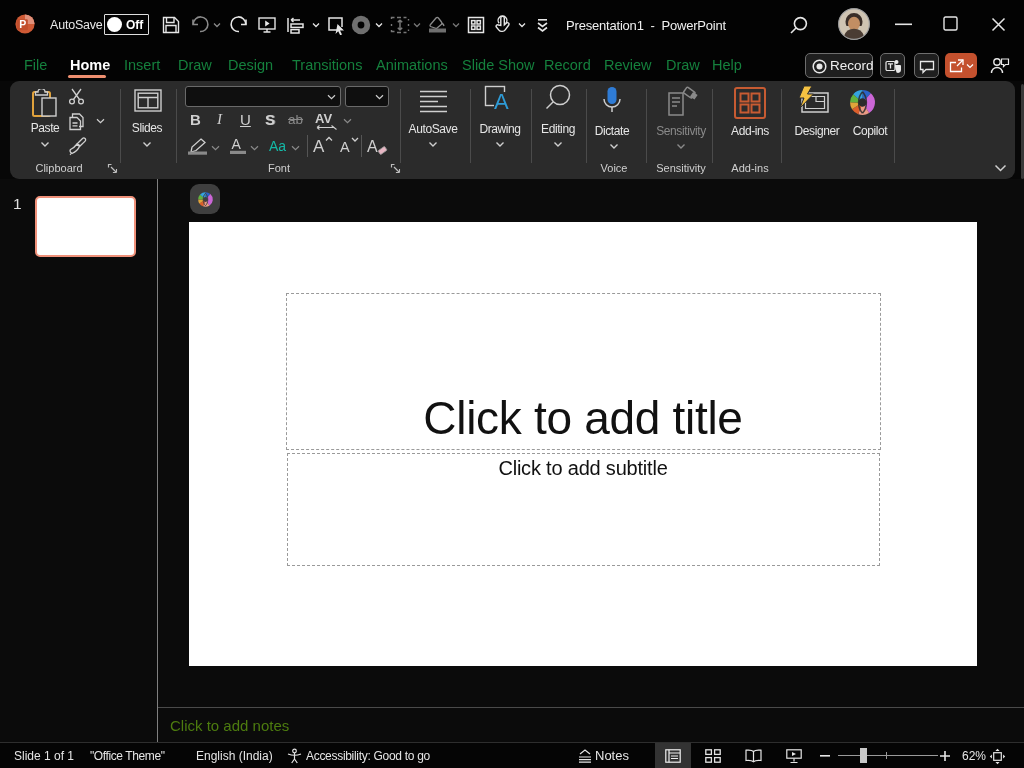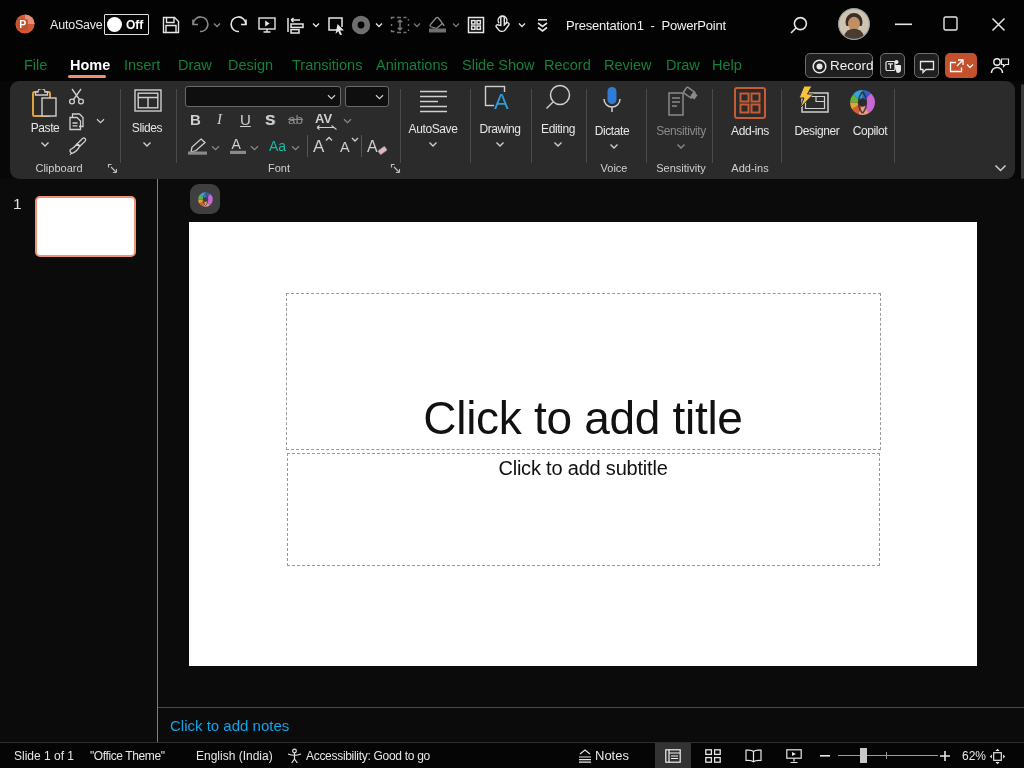--- a/index.html
+++ b/index.html
@@ -32,21 +32,21 @@
 #thumb { position:absolute; left:35px; top:196px; width:101px; height:61px; background:#fff; border:2px solid #f0917a; border-radius:5px; }
 #thumb-num { position:absolute; left:13px; top:195px; color:#e0e0e0; font-size:15.5px; }
 #slide { position:absolute; left:189px; top:222px; width:788px; height:444px; background:#fff; }
 .ph { position:absolute; border:1px dashed #9a9a9a; }
 #title-ph { left:97px; top:71px; width:595px; height:157px; }
 #sub-ph { left:98px; top:231px; width:593px; height:113px; }
 #title-txt { position:absolute; left:0; top:169px; width:788px; text-align:center; color:#111; font-size:46px; letter-spacing:-0.3px; }
 #sub-txt { position:absolute; left:0; top:235px; width:788px; text-align:center; color:#111; font-size:20px; letter-spacing:-0.2px; }
 #copilot-btn { position:absolute; left:190px; top:184px; width:30px; height:30px; background:#3f3f3f; border-radius:9px; }
 #notes-line { position:absolute; left:158px; top:707px; width:866px; height:1px; background:#4a4a4a; }
-#notes-txt { position:absolute; left:170px; top:717px; color:#0ea5e9; font-size:15px; }
+#notes-txt { position:absolute; left:170px; top:717px; color:#4d7c0f; font-size:15px; }
 
 #statusbar { position:absolute; left:0; top:742px; width:1024px; height:26px; background:#050505; border-top:1px solid #2e2e2e; color:#e6e6e6; font-size:12px; }
 .sb { position:absolute; top:6px; }
 </style>
 </head>
 <body>
 <div id="app">
   <div id="titlebar"></div>
 
   <svg class="abs" style="left:14px;top:13px" width="22" height="22" viewBox="0 0 22 22">

